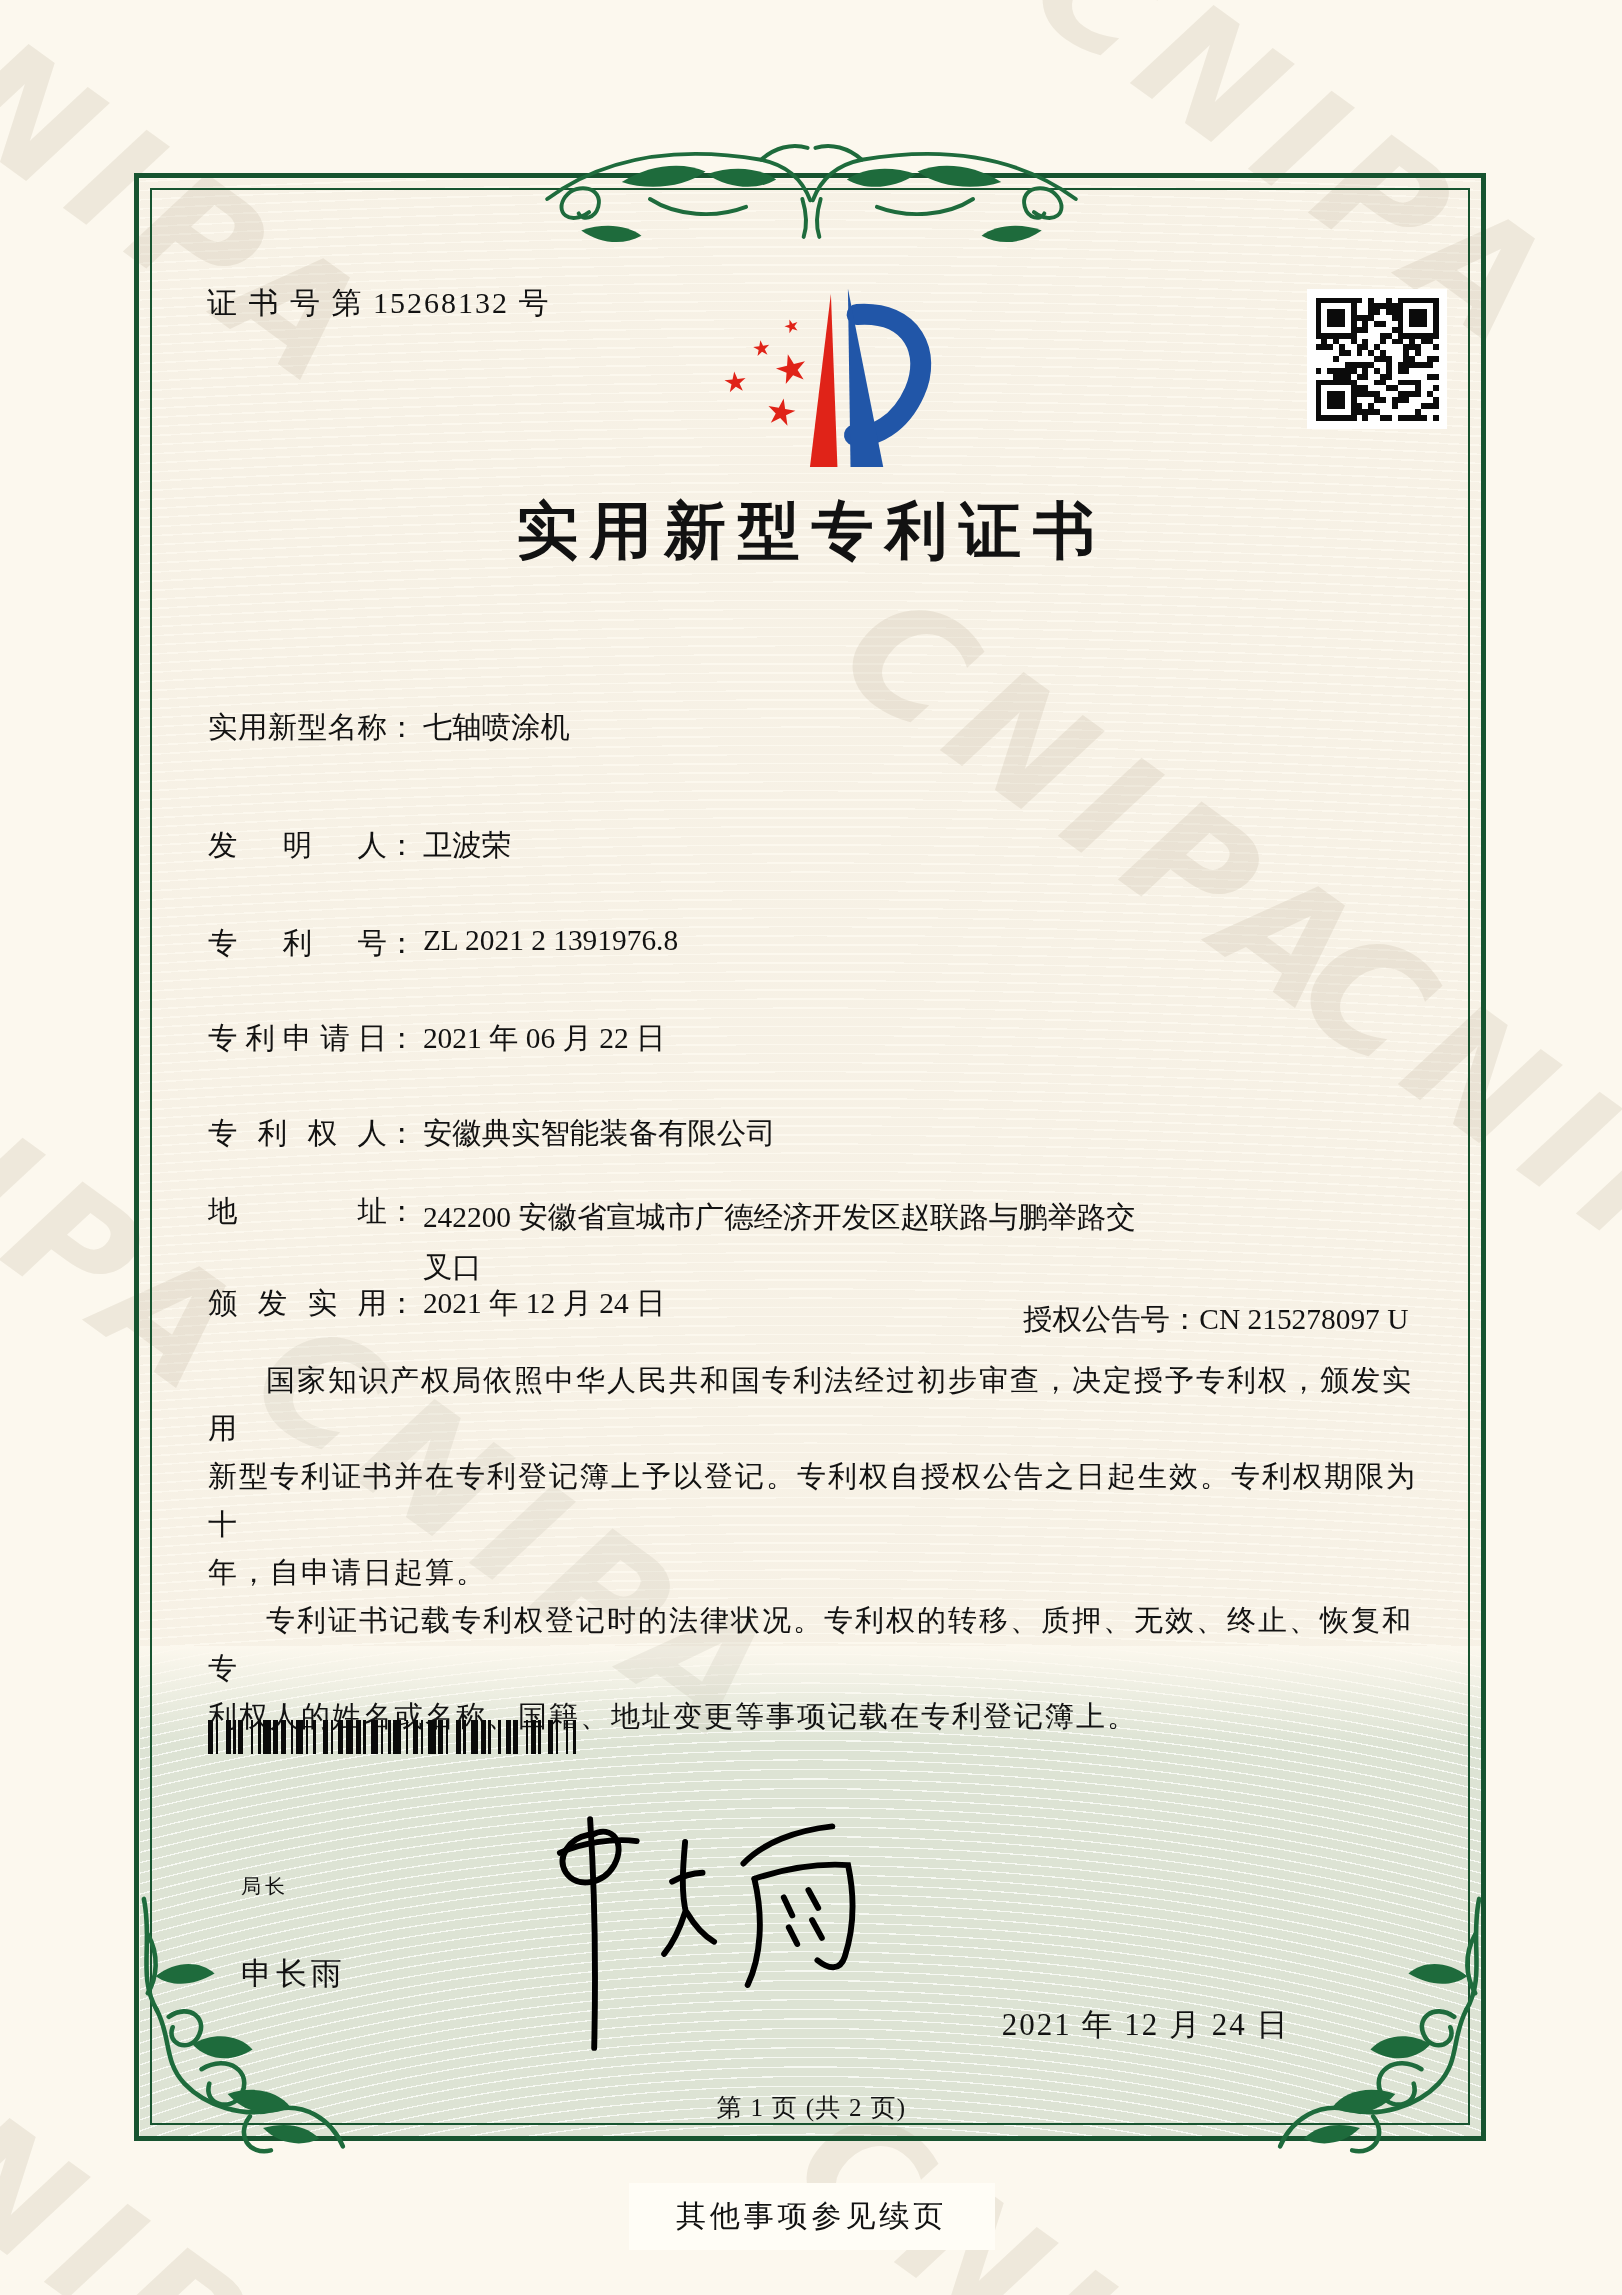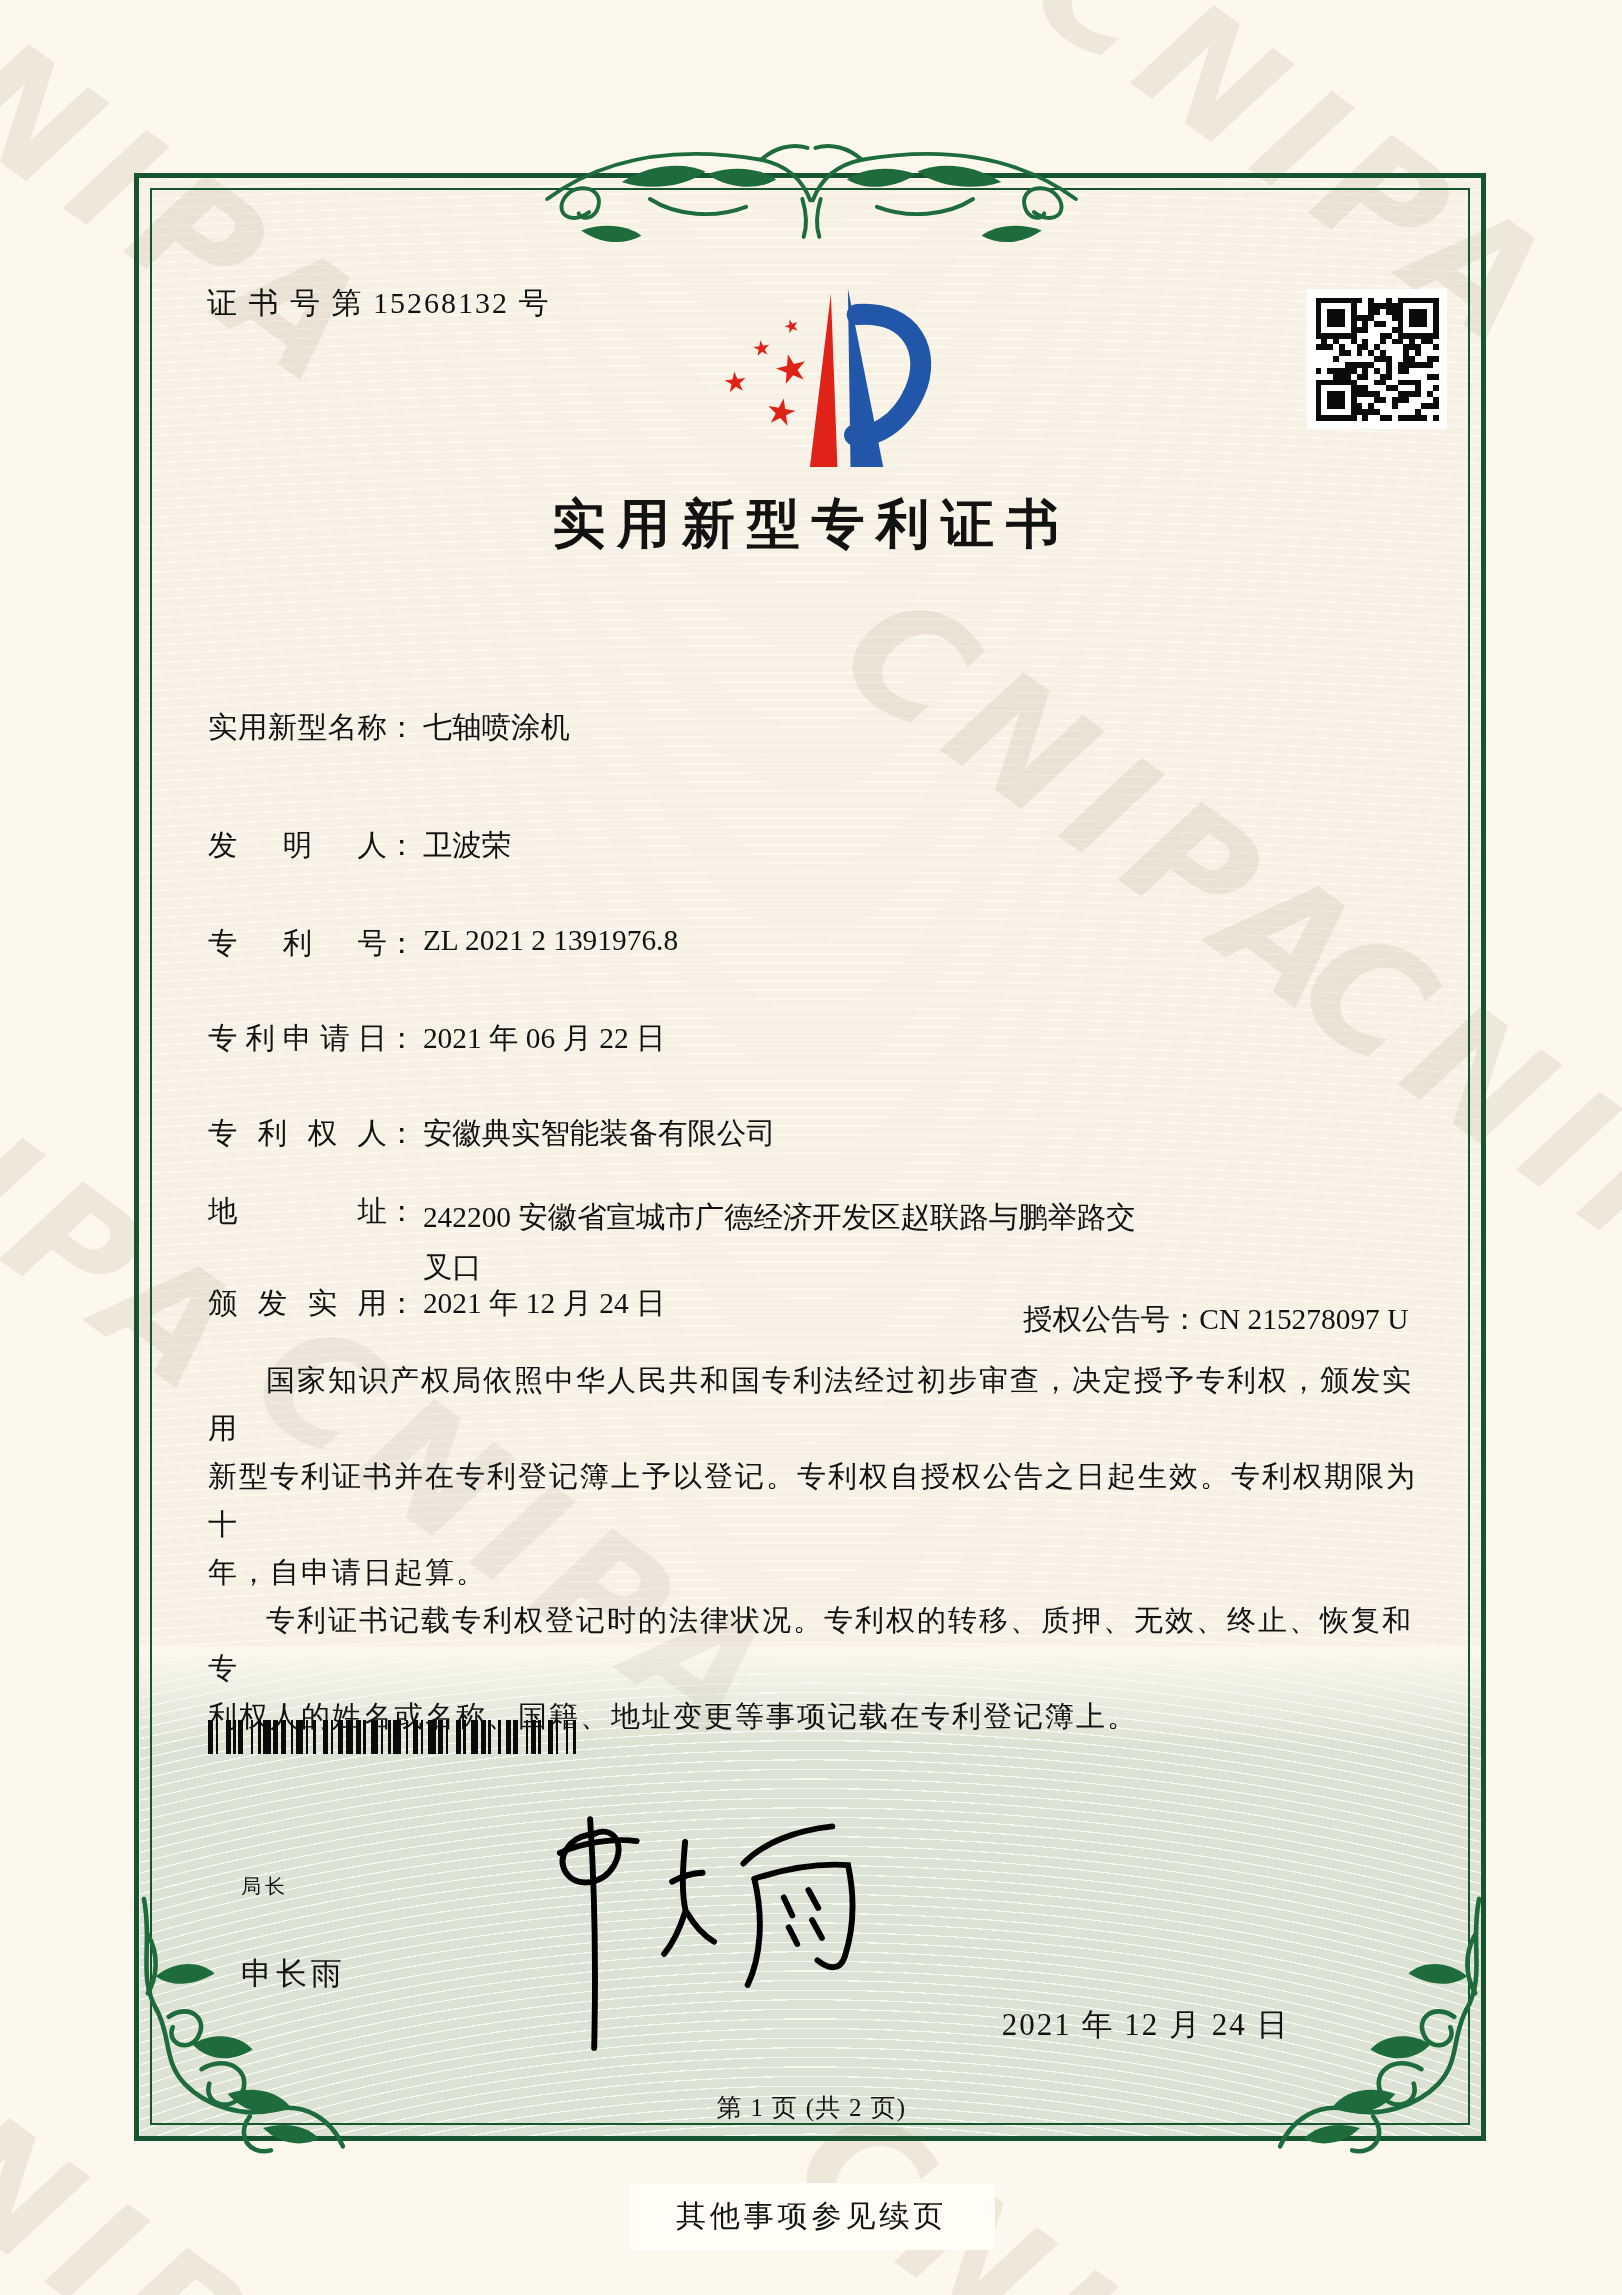--- a/index.html
+++ b/index.html
@@ -49,21 +49,21 @@
   .certno{position:absolute;left:207px;top:283px;font-size:30px;letter-spacing:2px}
   .logo{position:absolute;left:692px;top:274px;width:249px;height:193px}
   .qr{
     position:absolute;left:1307px;top:289px;width:140px;height:140px;background:#fff;
     padding:8.5px;display:grid;grid-template-columns:repeat(21,1fr);grid-template-rows:repeat(21,1fr);
   }
   .qr i{display:block}
   .qr i.on{background:#0b0b0b}
   .title{
     position:absolute;left:0;top:489px;width:1623px;text-align:center;
-    font-size:53px;font-weight:bold;letter-spacing:11.8px;
+    font-size:62px;font-weight:bold;letter-spacing:11.8px;
   }
   
   .frow{position:absolute;left:208px;font-size:29.4px;white-space:nowrap}
   .flabel{display:inline-block;width:179px;text-align:justify;text-align-last:justify;vertical-align:top}
   .fcolon{display:inline-block;vertical-align:top}
   .fvalue{display:inline-block;vertical-align:top;margin-left:6.5px;white-space:pre-line;line-height:50px}
   .r1{top:708px}.r2{top:826px}.r3{top:924px}.r4{top:1019px}
   .r5{top:1114px}.r6{top:1192px}.r7{top:1284px}
   .grant2{position:absolute;left:815px;top:16px;white-space:nowrap}
   .r7 .fvalue,.r1 .fvalue,.r2 .fvalue,.r3 .fvalue,.r4 .fvalue,.r5 .fvalue{line-height:normal}

